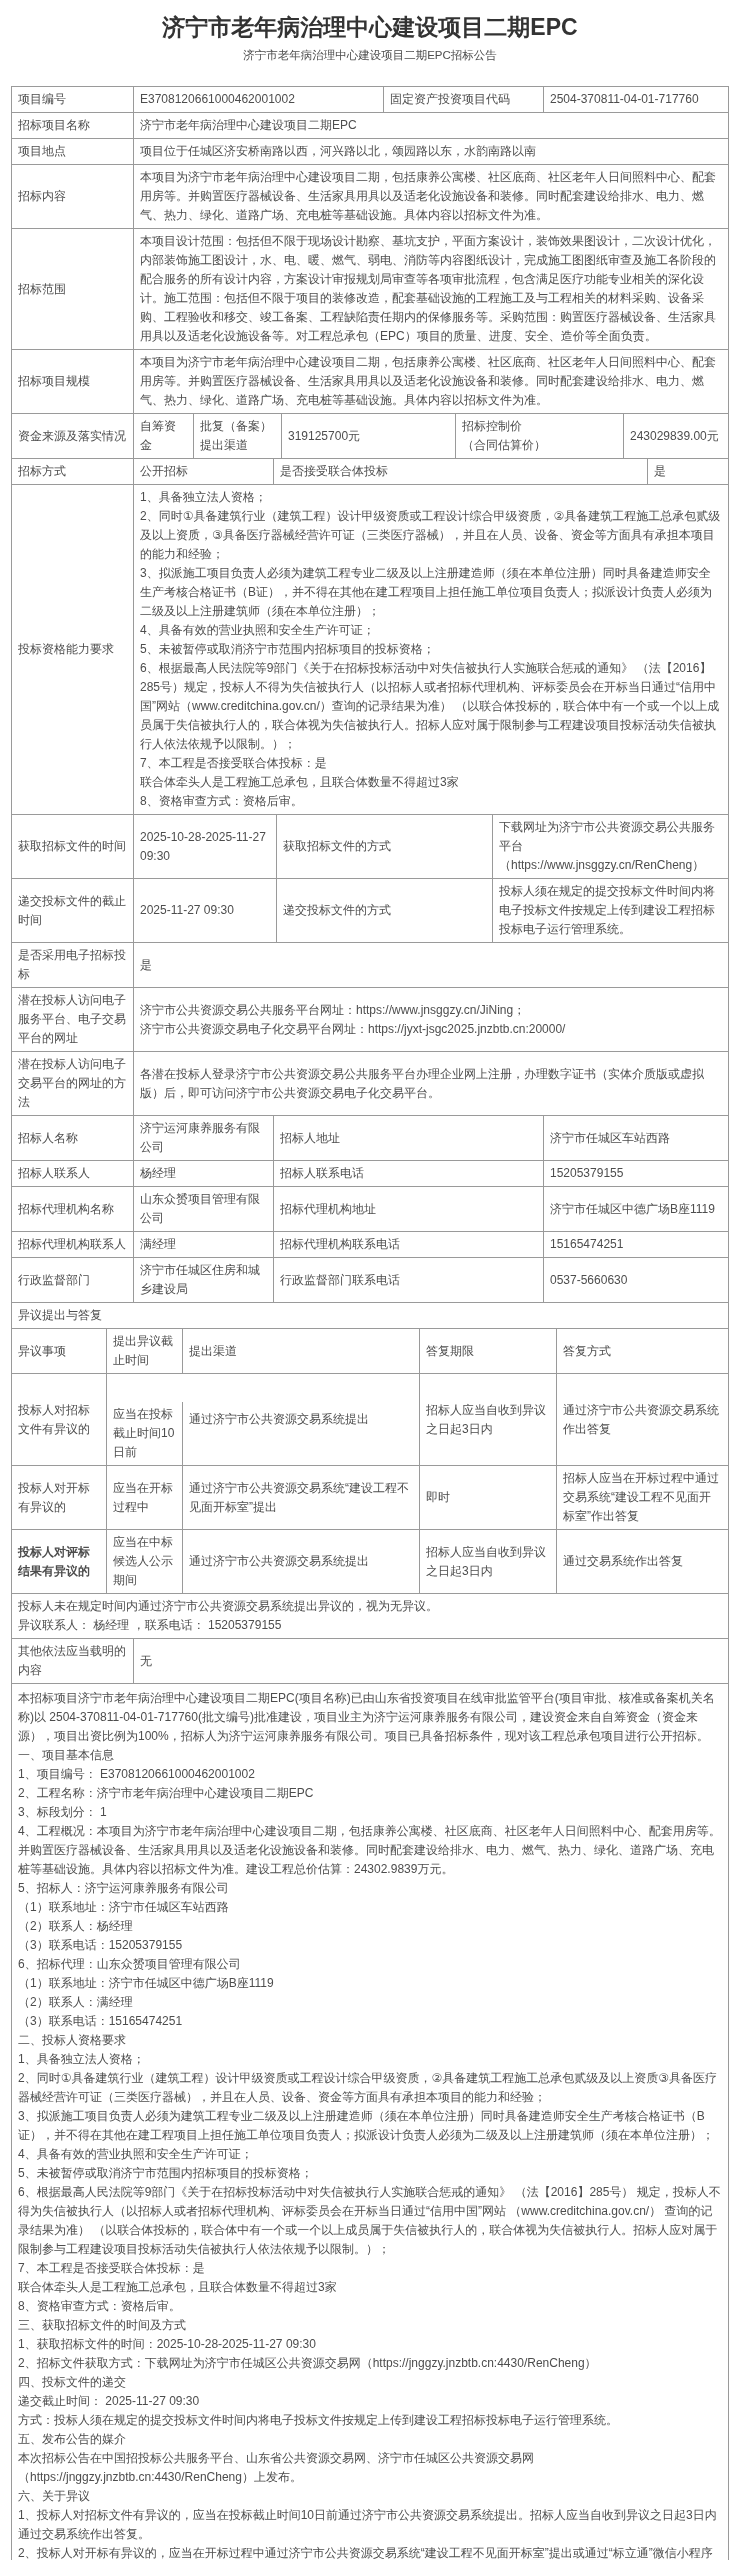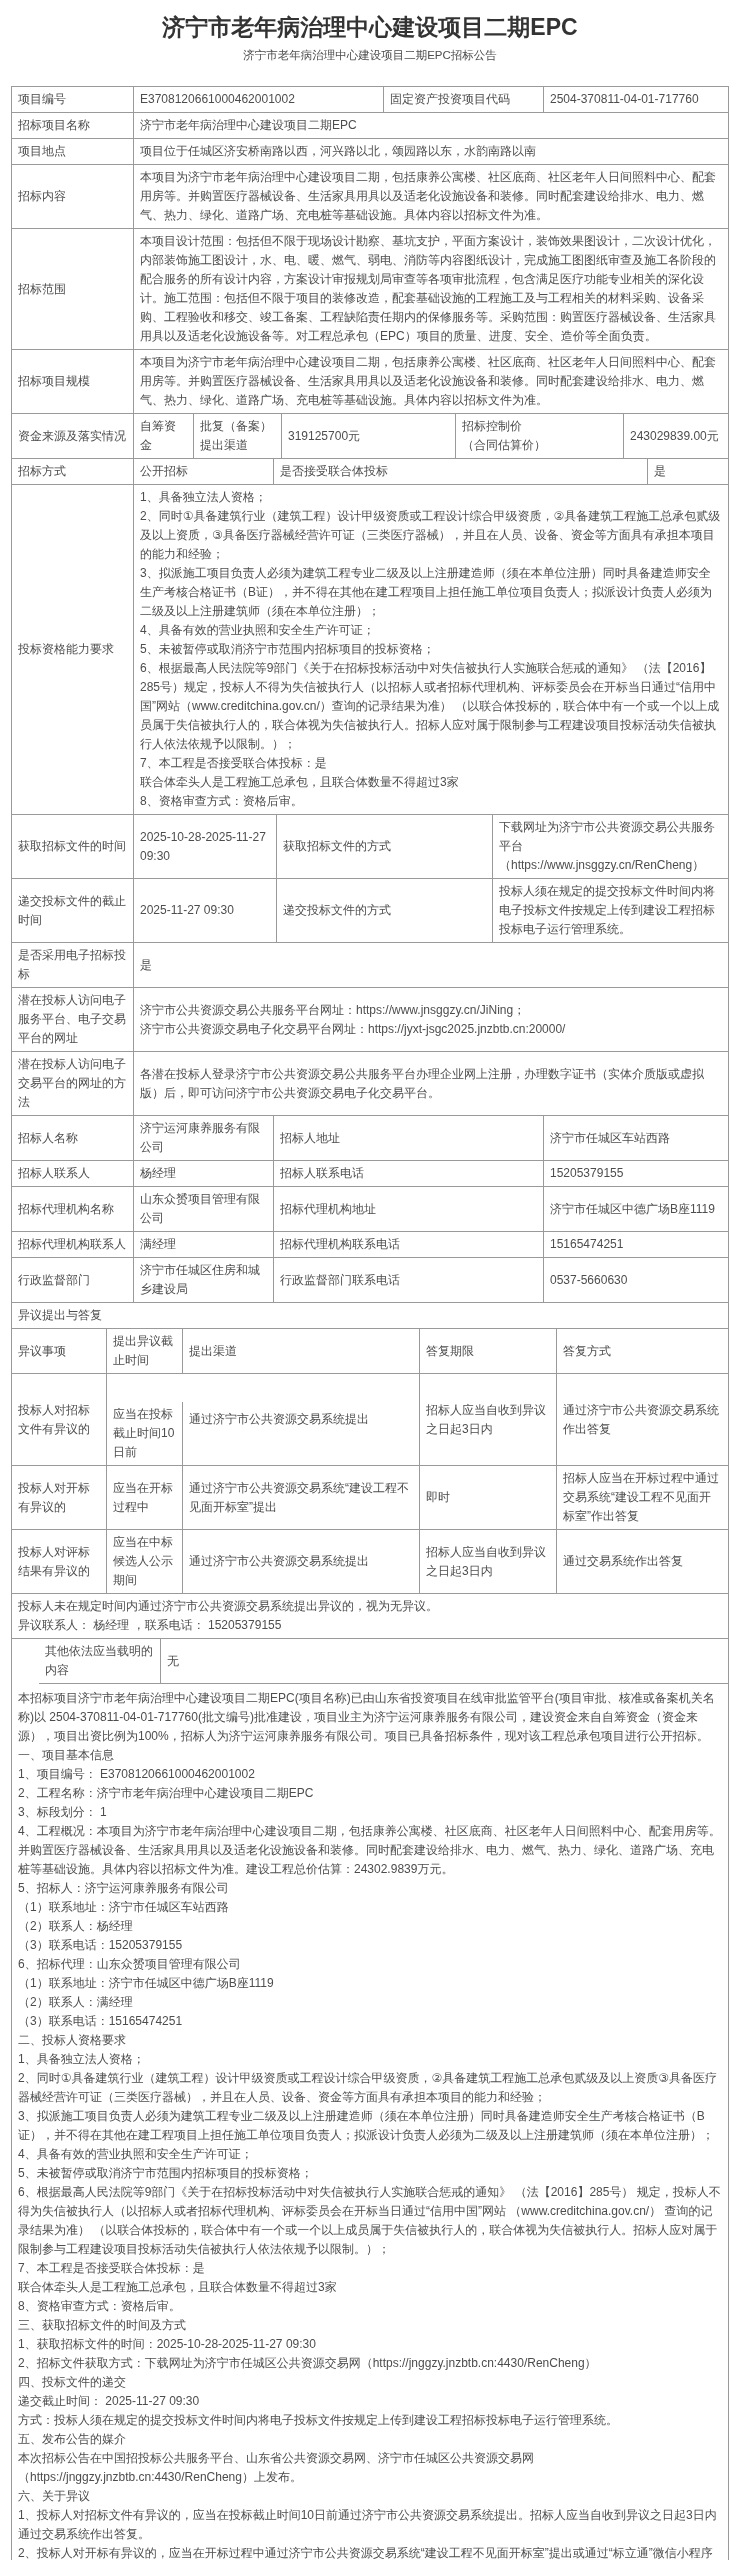--- a/index.html
+++ b/index.html
@@ -188,30 +188,30 @@
       <div class="td grow">通过济宁市公共资源交易系统作出答复</div>
     </div>
     <div class="tr">
       <div class="td" style="width: 95px;">投标人对开标有异议的</div>
       <div class="td" style="width: 76px;">应当在开标过程中</div>
       <div class="td" style="width: 237px;">通过济宁市公共资源交易系统“建设工程不见面开标室”提出</div>
       <div class="td" style="width: 137px;">即时</div>
       <div class="td grow">招标人应当在开标过程中通过交易系统“建设工程不见面开标室”作出答复</div>
     </div>
     <div class="tr">
-      <div class="td" style="width: 95px;">投标人对评标结果有异议的</div>
+      <div class="td" style="width: 95px; font-weight: bold;">投标人对评标结果有异议的</div>
       <div class="td" style="width: 76px;">应当在中标候选人公示期间</div>
       <div class="td" style="width: 237px;">通过济宁市公共资源交易系统提出</div>
       <div class="td" style="width: 137px;">招标人应当自收到异议之日起3日内</div>
       <div class="td grow">通过交易系统作出答复</div>
     </div>
     <div class="tr">
       <div class="td grow">投标人未在规定时间内通过济宁市公共资源交易系统提出异议的，视为无异议。
 异议联系人： 杨经理 ，联系电话： 15205379155</div>
     </div>
     <div class="tr">
-      <div class="td" style="width: 122px; margin-left: 27px;">其他依法应当载明的内容</div>
+      <div class="td" style="width: 122px;">其他依法应当载明的内容</div>
       <div class="td grow">无</div>
     </div>
     <div class="tr big">
       <div class="td grow paras"><div class="para">本招标项目济宁市老年病治理中心建设项目二期EPC(项目名称)已由山东省投资项目在线审批监管平台(项目审批、核准或备案机关名称)以 2504-370811-04-01-717760(批文编号)批准建设，项目业主为济宁运河康养服务有限公司，建设资金来自自筹资金（资金来源），项目出资比例为100%，招标人为济宁运河康养服务有限公司。项目已具备招标条件，现对该工程总承包项目进行公开招标。</div><div class="para">一、项目基本信息</div><div class="para">1、项目编号： E3708120661000462001002</div><div class="para">2、工程名称：济宁市老年病治理中心建设项目二期EPC</div><div class="para">3、标段划分： 1</div><div class="para">4、工程概况：本项目为济宁市老年病治理中心建设项目二期，包括康养公寓楼、社区底商、社区老年人日间照料中心、配套用房等。并购置医疗器械设备、生活家具用具以及适老化设施设备和装修。同时配套建设给排水、电力、燃气、热力、绿化、道路广场、充电桩等基础设施。具体内容以招标文件为准。建设工程总价估算：24302.9839万元。</div><div class="para">5、招标人：济宁运河康养服务有限公司</div><div class="para">（1）联系地址：济宁市任城区车站西路</div><div class="para">（2）联系人：杨经理</div><div class="para">（3）联系电话：15205379155</div><div class="para">6、招标代理：山东众赟项目管理有限公司</div><div class="para">（1）联系地址：济宁市任城区中德广场B座1119</div><div class="para">（2）联系人：满经理</div><div class="para">（3）联系电话：15165474251</div><div class="para">二、投标人资格要求</div><div class="para">1、具备独立法人资格；</div><div class="para">2、同时①具备建筑行业（建筑工程）设计甲级资质或工程设计综合甲级资质，②具备建筑工程施工总承包贰级及以上资质③具备医疗器械经营许可证（三类医疗器械），并且在人员、设备、资金等方面具有承担本项目的能力和经验；</div><div class="para">3、拟派施工项目负责人必须为建筑工程专业二级及以上注册建造师（须在本单位注册）同时具备建造师安全生产考核合格证书（B证），并不得在其他在建工程项目上担任施工单位项目负责人；拟派设计负责人必须为二级及以上注册建筑师（须在本单位注册）；</div><div class="para">4、具备有效的营业执照和安全生产许可证；</div><div class="para">5、未被暂停或取消济宁市范围内招标项目的投标资格；</div><div class="para">6、根据最高人民法院等9部门《关于在招标投标活动中对失信被执行人实施联合惩戒的通知》 （法【2016】285号） 规定，投标人不得为失信被执行人（以招标人或者招标代理机构、评标委员会在开标当日通过“信用中国”网站 （www.creditchina.gov.cn/） 查询的记录结果为准） （以联合体投标的，联合体中有一个或一个以上成员属于失信被执行人的，联合体视为失信被执行人。招标人应对属于限制参与工程建设项目投标活动失信被执行人依法依规予以限制。）；</div><div class="para">7、本工程是否接受联合体投标：是</div><div class="para">联合体牵头人是工程施工总承包，且联合体数量不得超过3家</div><div class="para">8、资格审查方式：资格后审。</div><div class="para">三、获取招标文件的时间及方式</div><div class="para">1、获取招标文件的时间：2025-10-28-2025-11-27  09:30</div><div class="para">2、招标文件获取方式：下载网址为济宁市任城区公共资源交易网（https://jnggzy.jnzbtb.cn:4430/RenCheng）</div><div class="para">四、投标文件的递交</div><div class="para">递交截止时间： 2025-11-27  09:30</div><div class="para">方式：投标人须在规定的提交投标文件时间内将电子投标文件按规定上传到建设工程招标投标电子运行管理系统。</div><div class="para">五、发布公告的媒介</div><div class="para">本次招标公告在中国招投标公共服务平台、山东省公共资源交易网、济宁市任城区公共资源交易网（https://jnggzy.jnzbtb.cn:4430/RenCheng）上发布。</div><div class="para">六、关于异议</div><div class="para">1、投标人对招标文件有异议的，应当在投标截止时间10日前通过济宁市公共资源交易系统提出。招标人应当自收到异议之日起3日内通过交易系统作出答复。</div><div class="para">2、投标人对开标有异议的，应当在开标过程中通过济宁市公共资源交易系统“建设工程不见面开标室”提出或通过“标立通”微信小程序中不见面开标大厅提出，招标人应当在开标过程中通过交易系统“建设工程不见面开标室 ”作出答复。</div><div class="para">3、投标人对评标结果有异议的，应当在中标候选人公示期间通过济宁市公共资源交易系统提出。招标人应当自收到异议之日起3日内通过交易系统作出答复。</div></div>
     </div>
   </div>
 
 </body></html>

